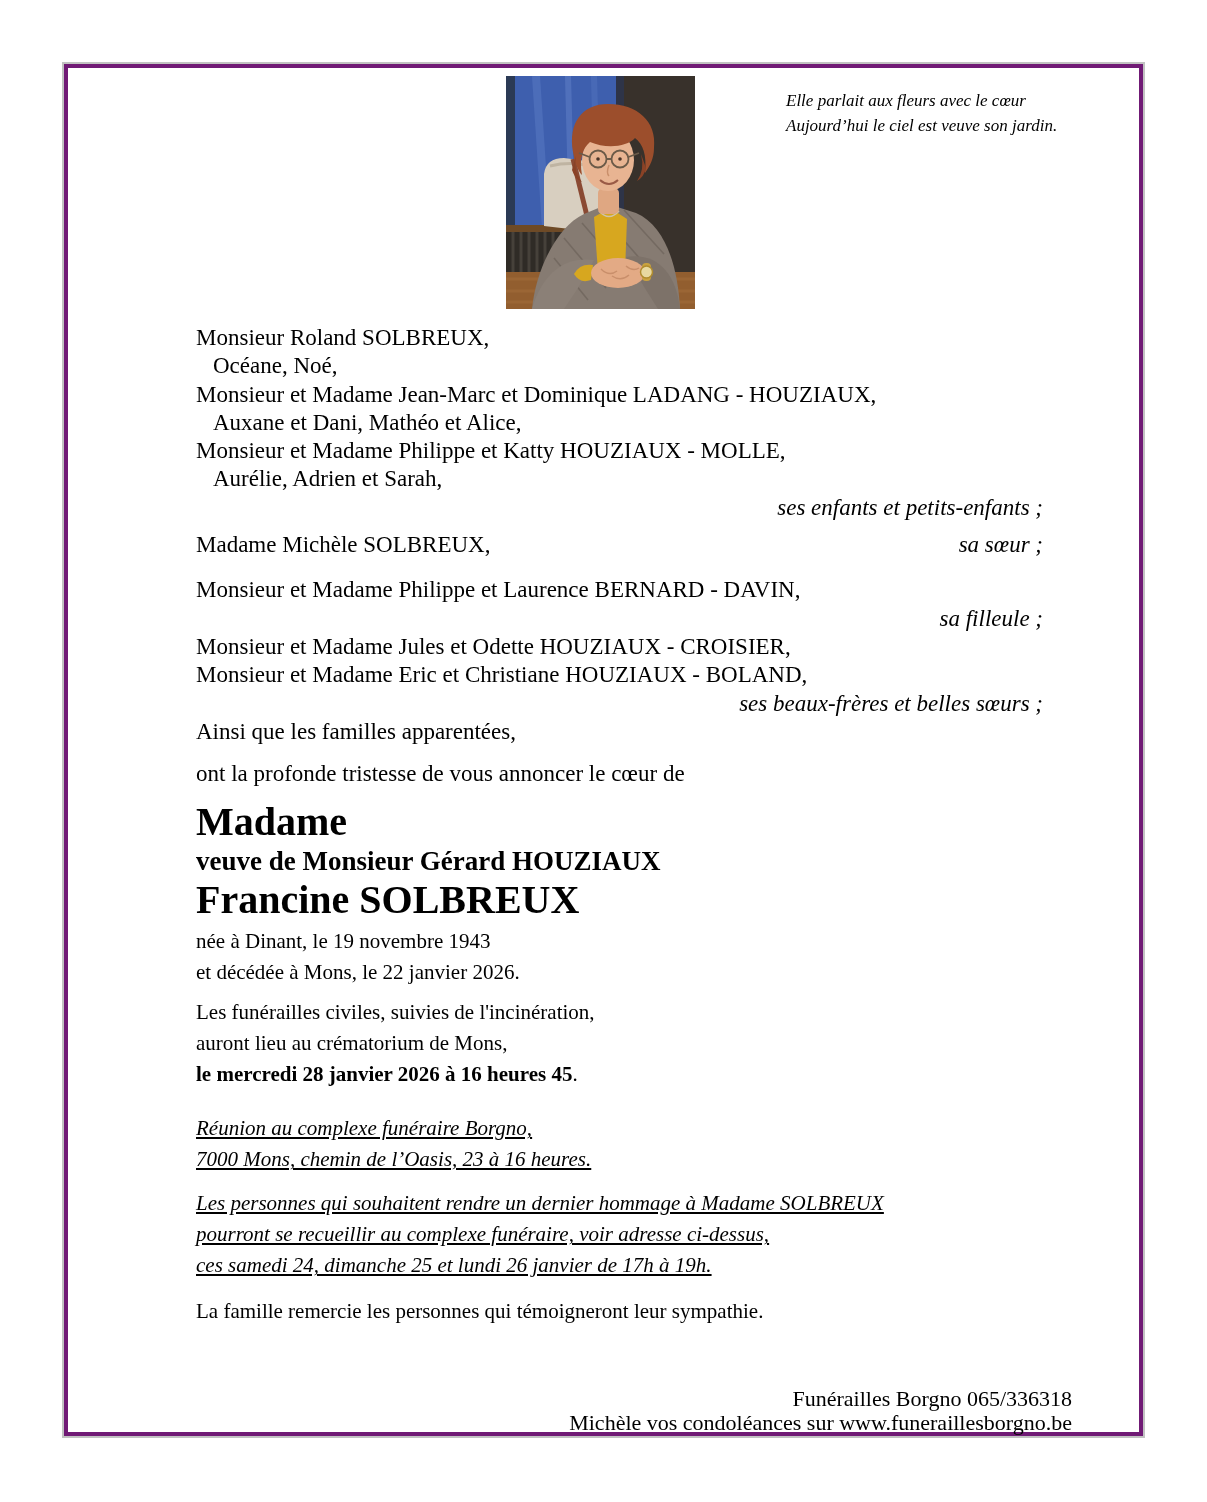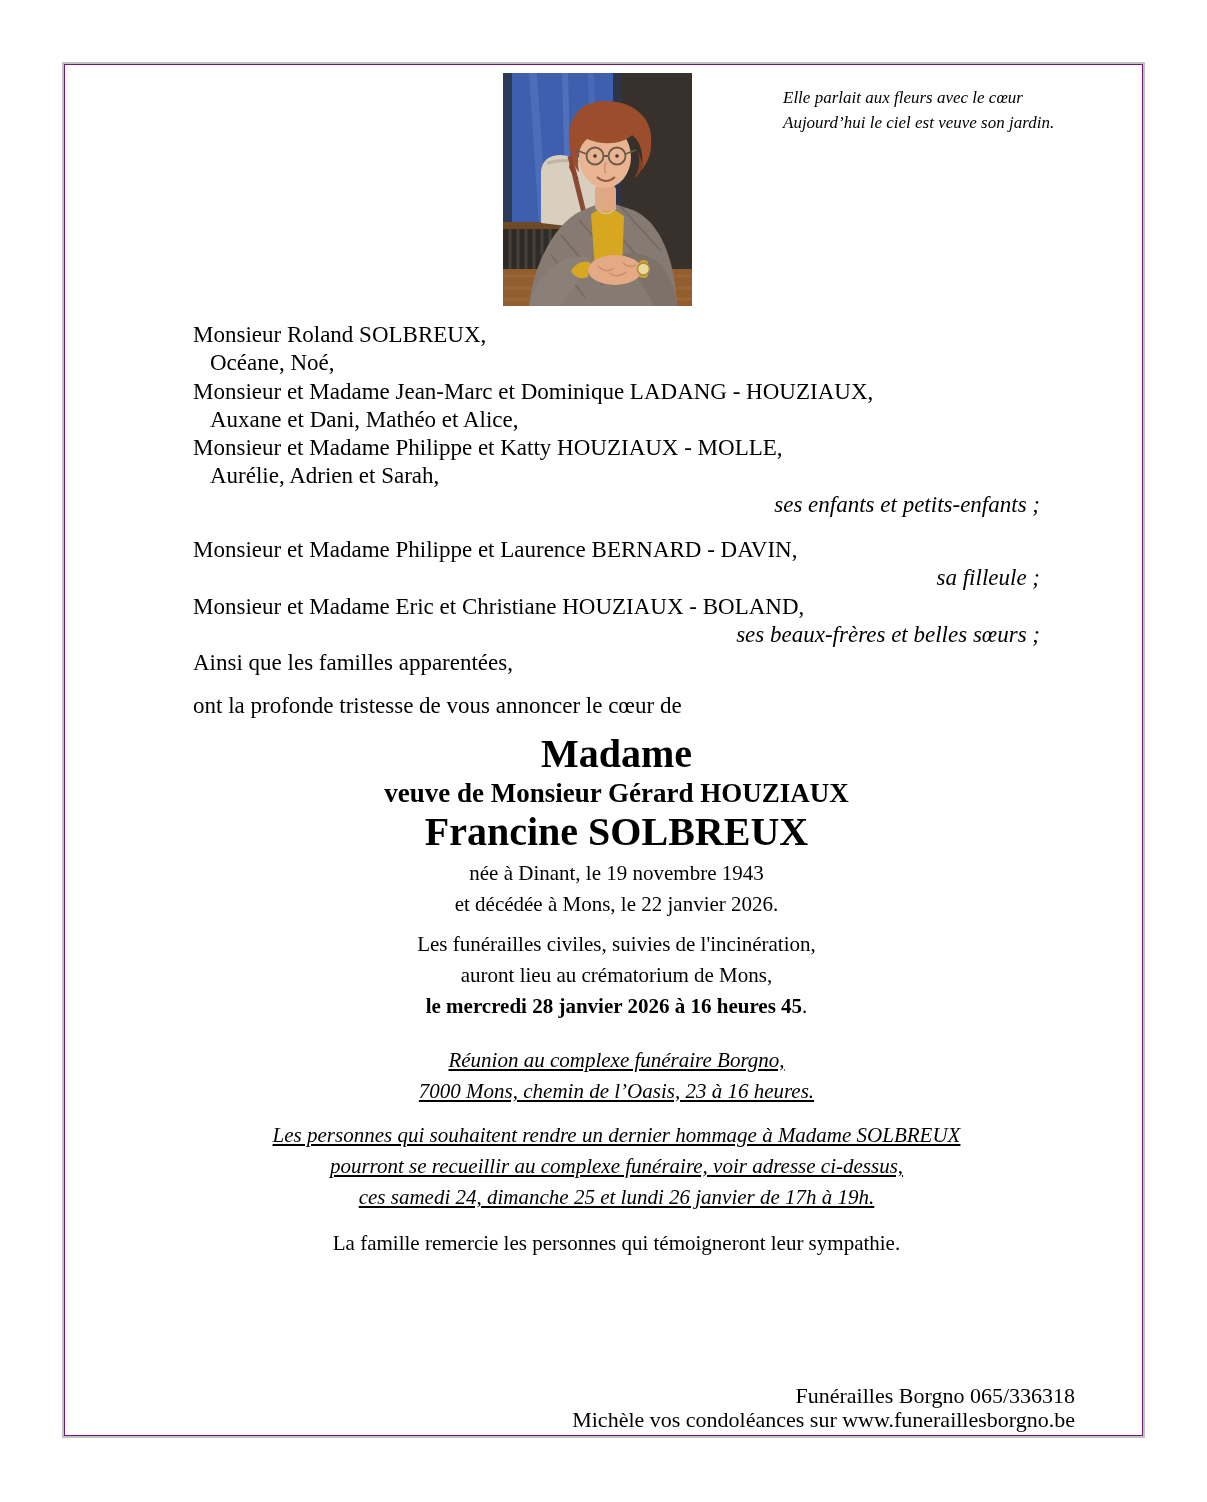--- a/index.html
+++ b/index.html
@@ -4,42 +4,42 @@
 <style>
   html,body { margin:0; padding:0; }
   body {
     width:1207px; height:1502px; position:relative;
     background:#ffffff; color:#000;
     font-family:"Liberation Serif","DejaVu Serif",serif;
   }
   .frame {
     position:absolute; left:64px; top:64px;
     width:1079px; height:1372px; box-sizing:border-box;
-    border:1px solid #701a75; outline:2px solid #c2c2c2;
+    border:4px solid #701a75; outline:2px solid #c2c2c2;
     background:#ffffff;
   }
   .photo {
     position:absolute; left:438px; top:8px;
     width:189px; height:233px; overflow:hidden;
   }
   .quote {
     position:absolute; left:718px; top:20px;
     font-style:italic; font-size:17px; line-height:25px;
     white-space:nowrap;
   }
   .content {
     position:absolute; left:128px; top:256px; width:847px;
     font-size:23px; line-height:28.3px;
   }
   .ln { white-space:nowrap; }
   .indent { padding-left:17px; }
   .relation { text-align:right; font-style:italic; }
   .split { display:flex; justify-content:space-between; }
   .relation-inline { font-style:italic; }
-  .center { text-align:center; white-space:nowrap; }
+  .center { text-align:left; white-space:nowrap; }
   .title { font-size:40px; font-weight:bold; line-height:44px; }
   .subtitle { font-size:27px; font-weight:bold; line-height:34px; }
   .body { font-size:21px; line-height:31px; }
   .italic { font-style:italic;text-decoration:underline; }
   .bold { font-weight:bold; }
   .gap4{margin-top:4px;} .gap9{margin-top:9px;} .gap12{margin-top:12px;}
   .gap13{margin-top:13px;} .gap14{margin-top:14px;} .gap15{margin-top:15px;}
   .gap17{margin-top:17px;} .gap23{margin-top:23px;}
   .footer {
     position:absolute; right:67px; top:1319px;
@@ -117,24 +117,29 @@
 
   <div class="content">
     <div class="ln">Monsieur Roland SOLBREUX,</div>
     <div class="ln indent">Océane, Noé,</div>
     <div class="ln">Monsieur et Madame Jean-Marc et Dominique LADANG - HOUZIAUX,</div>
     <div class="ln indent">Auxane et Dani, Mathéo et Alice,</div>
     <div class="ln">Monsieur et Madame Philippe et Katty HOUZIAUX - MOLLE,</div>
     <div class="ln indent">Aurélie, Adrien et Sarah,</div>
     <div class="ln relation">ses enfants et petits-enfants ;</div>
 
+    <div class="ln split gap9">
+      <span>Madame Michèle SOLBREUX,</span>
+      <span class="relation-inline">sa sœur ;</span>
+    </div>
 
     <div class="ln gap17">Monsieur et Madame Philippe et Laurence BERNARD - DAVIN,</div>
     <div class="ln relation">sa filleule ;</div>
 
+    <div class="ln">Monsieur et Madame Jules et Odette HOUZIAUX - CROISIER,</div>
     <div class="ln">Monsieur et Madame Eric et Christiane HOUZIAUX - BOLAND,</div>
     <div class="ln relation">ses beaux-frères et belles sœurs ;</div>
 
     <div class="ln">Ainsi que les familles apparentées,</div>
     <div class="ln gap14">ont la profonde tristesse de vous annoncer le cœur de</div>
 
     <div class="center title gap12">Madame</div>
     <div class="center subtitle">veuve de Monsieur Gérard HOUZIAUX</div>
     <div class="center title">Francine SOLBREUX</div>
     <div class="center body gap4">née à Dinant, le 19 novembre 1943</div>

